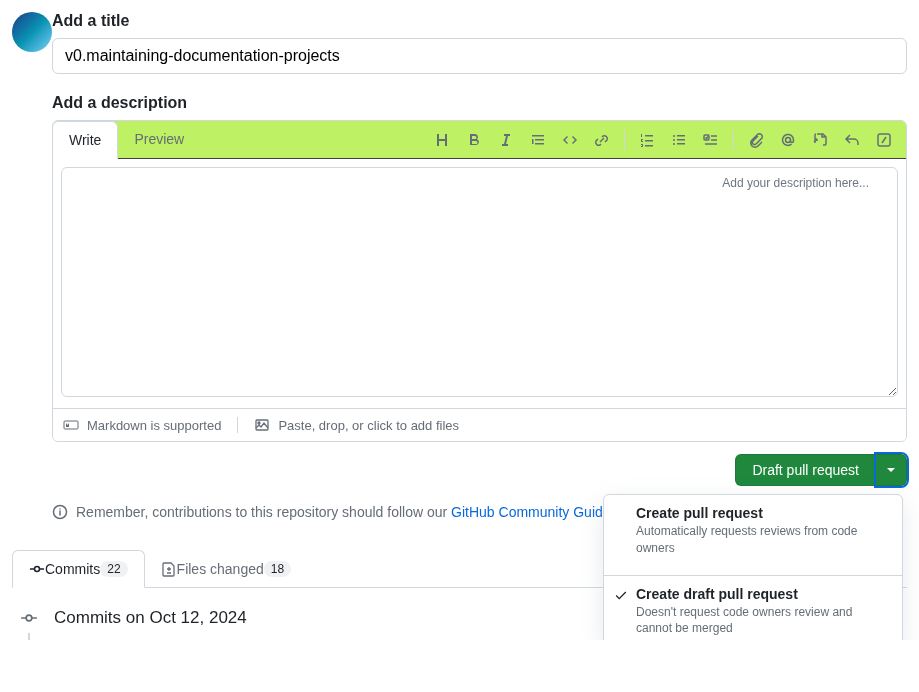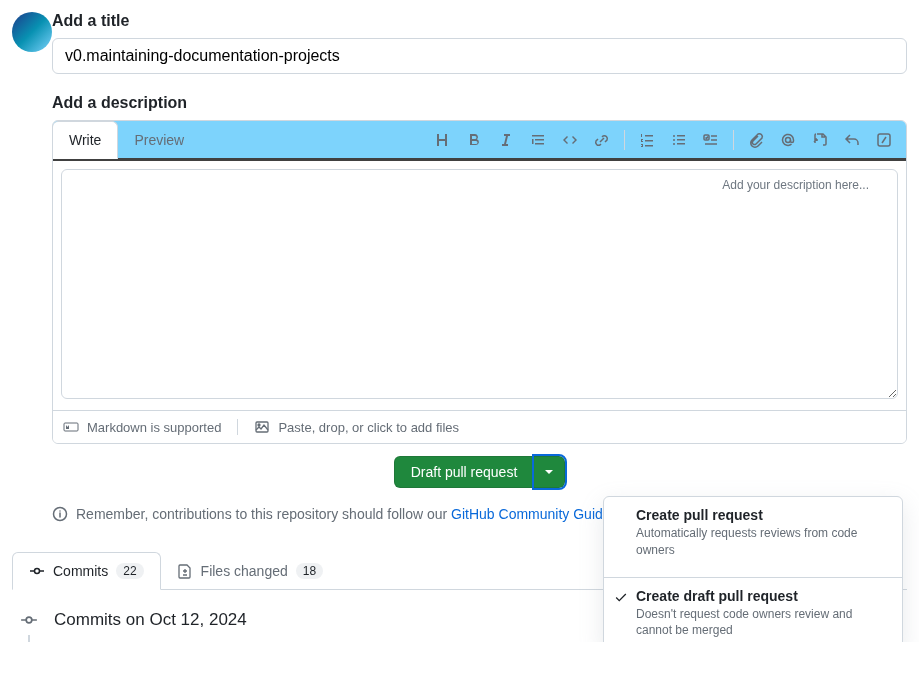--- a/index.html
+++ b/index.html
@@ -3,46 +3,46 @@
 <meta charset="utf-8">
 <style>
 * { box-sizing: border-box; margin: 0; padding: 0; }
 body { font-family: -apple-system, BlinkMacSystemFont, "Segoe UI", Helvetica, Arial, sans-serif; font-size: 14px; color: #1f2328; background: #fff; padding: 12px; }
 .container { display: flex; }
 .avatar { width: 40px; height: 40px; border-radius: 50%; background: linear-gradient(135deg, #1e3a8a, #0891b2, #7dd3fc); flex-shrink: 0; }
 .main { flex: 1; }
 .label { font-weight: 600; font-size: 16px; margin-bottom: 8px; }
 .title-input { width: 100%; padding: 8px 12px; font-size: 16px; border: 1px solid #d0d7de; border-radius: 6px; background: #fff; margin-bottom: 20px; }
 .desc-box { border: 1px solid #d0d7de; border-radius: 6px; overflow: hidden; }
-.tab-bar { display: flex; align-items: center; background: #7dd3fc; border-bottom: 3px solid #404040; }
+.tab-bar { display: flex; background: #bef264; border-bottom: 1px solid #404040; }
 .tab { padding: 10px 16px; cursor: pointer; color: #656d76; }
 .tab.active { background: #fff; border: 1px solid #d0d7de; border-bottom-color: #fff; border-top-left-radius: 6px; border-top-right-radius: 6px; margin-bottom: -1px; margin-left: -1px; color: #1f2328; }
 .toolbar { margin-left: auto; display: flex; align-items: center; gap: 4px; padding-right: 8px; }
 .toolbar .btn { width: 28px; height: 28px; display: flex; align-items: center; justify-content: center; color: #656d76; cursor: pointer; border-radius: 6px; }
 .toolbar .div { width: 1px; height: 20px; background: #d0d7de; margin: 0 4px; }
 .textarea-wrap { padding: 8px; background: #fff; }
 .textarea { width: 100%; min-height: 230px; border: 1px solid #d0d7de; border-radius: 6px; padding: 8px 28px; font-family: inherit; font-size: 12px; resize: vertical; text-align: right; }
 .textarea::placeholder { color: #6e7781; }
 .footer-bar { display: flex; padding: 8px 10px; border-top: 1px solid #d0d7de; background: #fff; font-size: 13px; color: #656d76; }
 .footer-item { display: flex; align-items: center; gap: 8px; padding-right: 16px; }
 .footer-item + .footer-item { border-left: 1px solid #d0d7de; padding-left: 16px; }
-.action-row { display: flex; justify-content: center; margin-top: 12px; position: relative; }
+.action-row { display: flex; justify-content: flex-end; margin-top: 12px; position: relative; }
 .split-btn { display: flex; border-radius: 6px; overflow: visible; }
 .btn-main { background: #1f883d; color: #fff; border: 1px solid rgba(31,35,40,.15); padding: 7px 16px; font-weight: 500; border-radius: 6px 0 0 6px; cursor: pointer; font-size: 14px; }
 .btn-caret { background: #1f883d; color: #fff; border: 1px solid rgba(31,35,40,.15); border-left: 0; padding: 7px 10px; border-radius: 0 6px 6px 0; cursor: pointer; outline: 2px solid #0969da; outline-offset: 0; }
 .dropdown { position: absolute; top: 40px; right: 4px; width: 300px; background: #fff; border: 1px solid #d0d7de; border-radius: 6px; box-shadow: 0 8px 24px rgba(140,149,159,.2); z-index: 10; }
 .dd-item { padding: 10px 12px 10px 32px; position: relative; cursor: pointer; }
 .dd-item + .dd-item { border-top: 1px solid #d0d7de; margin-top: 8px; }
 .dd-title { font-weight: 600; font-size: 14px; color: #1f2328; margin-bottom: 2px; }
 .dd-sub { font-size: 12px; color: #656d76; line-height: 1.4; }
 .check { position: absolute; left: 10px; top: 12px; color: #1f2328; }
 .guidelines { display: flex; align-items: center; gap: 8px; margin-top: 18px; font-size: 14px; color: #656d76; }
 .guidelines a { color: #0969da; text-decoration: none; }
 .tabs-nav { display: flex; margin-top: 30px; border-bottom: 1px solid #d0d7de; }
-.nav-tab { display: flex; align-items: center; gap: 8px; padding: 10px 16px; cursor: pointer; color: #656d76; }
+.nav-tab { display: flex; align-items: center; padding: 10px 16px; cursor: pointer; color: #656d76; }
 .nav-tab.active { border: 1px solid #d0d7de; border-bottom-color: #fff; border-radius: 6px 6px 0 0; margin-bottom: -1px; color: #1f2328; background: #fff; }
 .counter { background: #afb8c133; border-radius: 10px; padding: 1px 7px; font-size: 12px; font-weight: 500; color: #1f2328; }
 .timeline { margin-top: 20px; display: flex; align-items: center; gap: 16px; padding-left: 8px; }
 .timeline-icon { color: #656d76; position: relative; }
 .timeline-line { position: absolute; left: 8px; top: 24px; width: 2px; height: 20px; background: #d0d7de; }
 .timeline-text { font-size: 17px; color: #1f2328; }
 svg { display: block; }
 </style>
 </head>
 <body>

